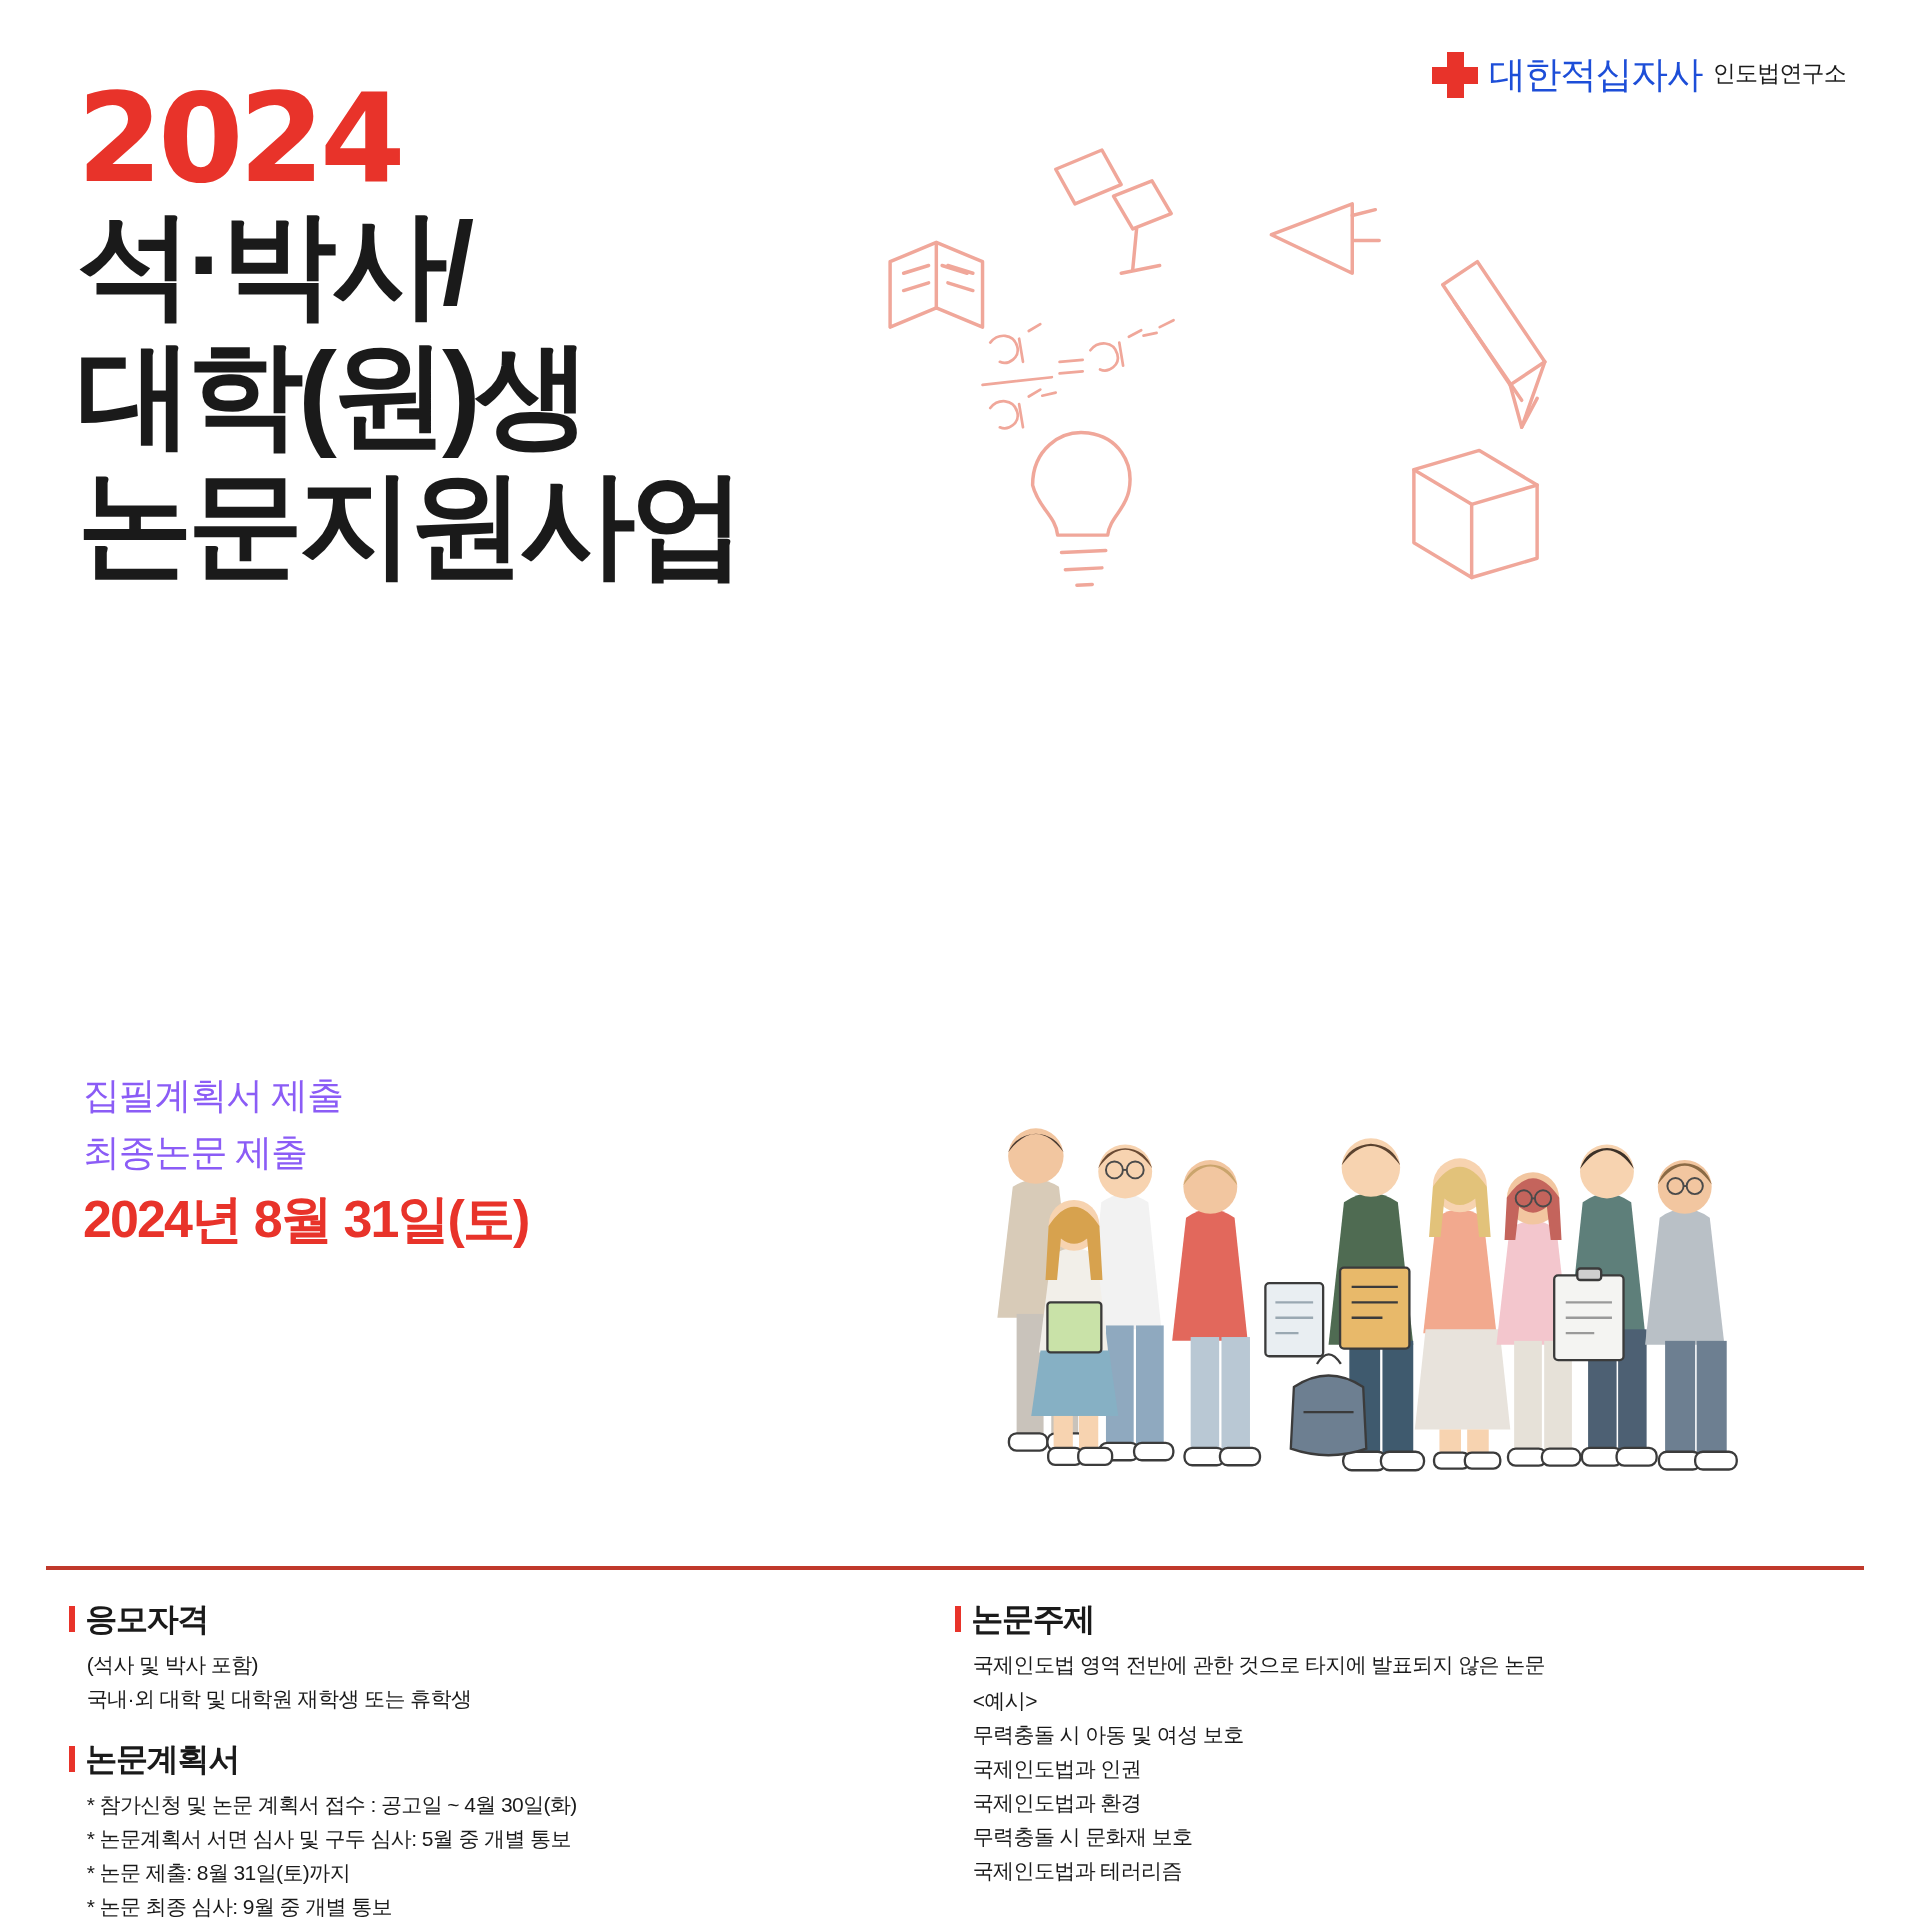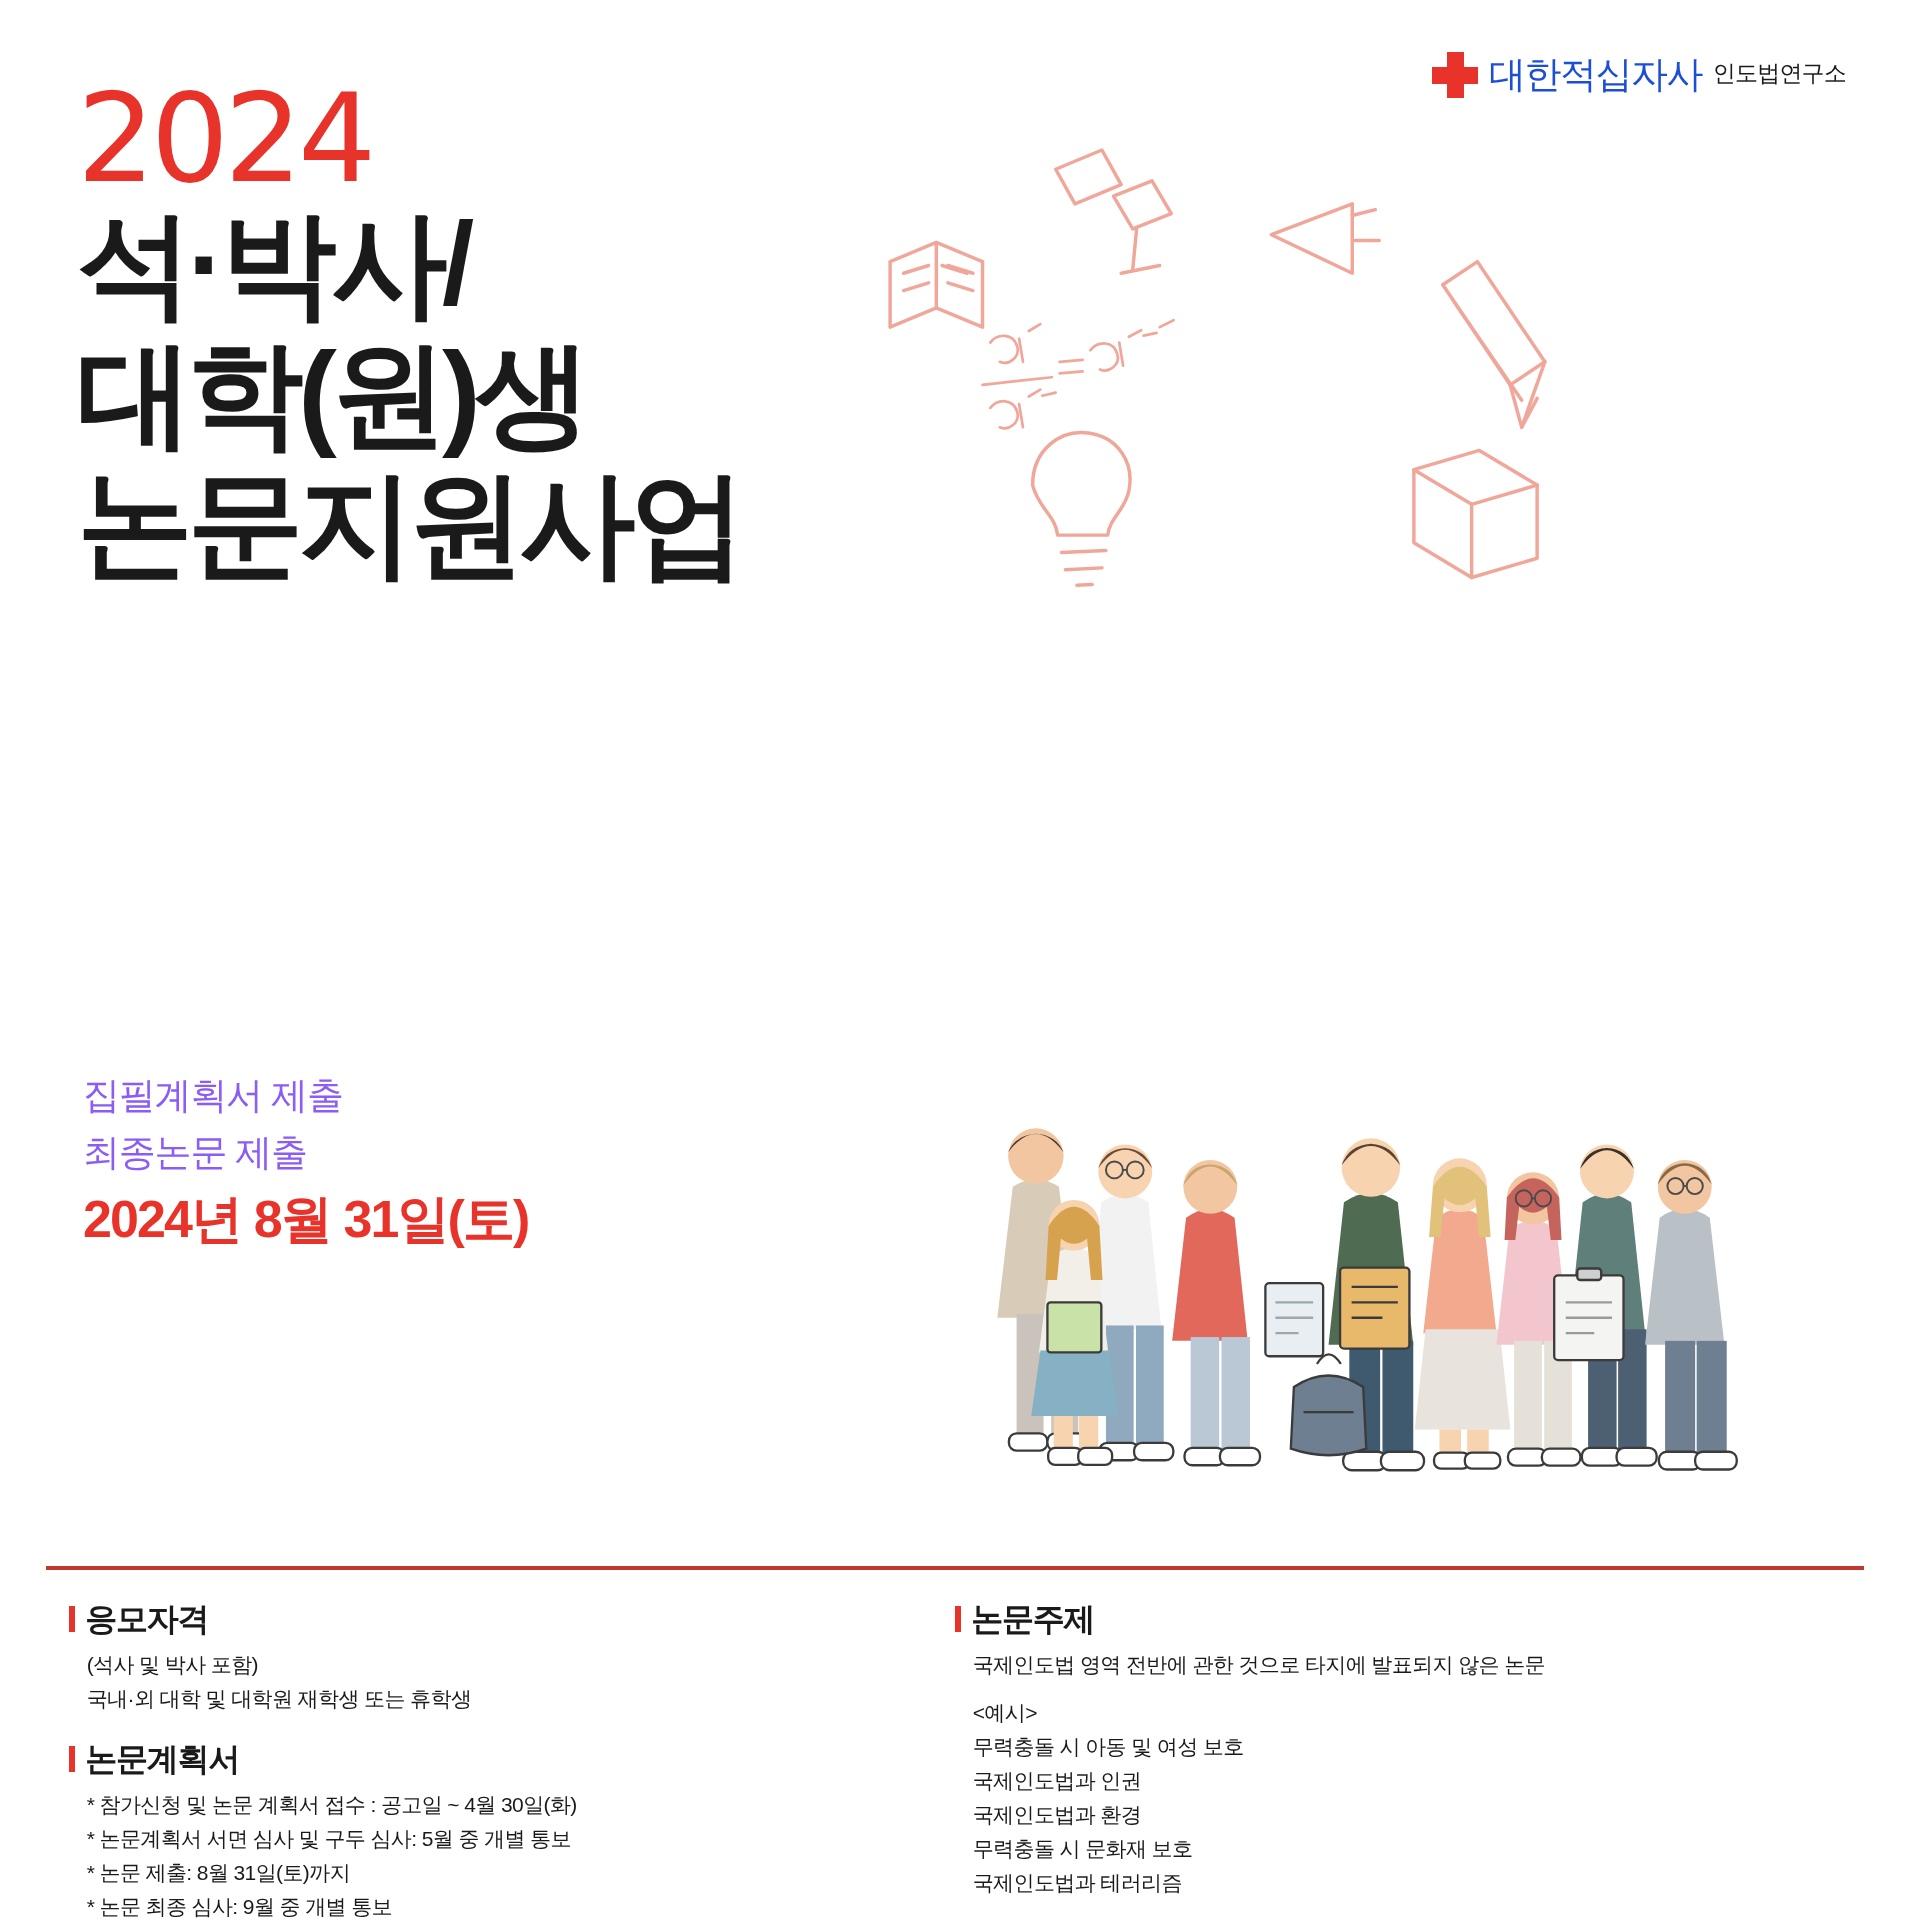--- a/index.html
+++ b/index.html
@@ -57,21 +57,21 @@
 
   
   .title-block {
     position: absolute;
     left: 77px;
     top: 77px;
     width: 1117px;
   }
   .title-year {
     font-size: 123px;
-    font-weight: normal;
+    font-weight: bold;
     color: #e8332a;
     letter-spacing: -4.6px;
     line-height: 1.0;
     margin: 0;
     font-family: "DejaVu Sans", sans-serif;
   }
   .title-line {
     font-size: 116px;
     font-weight: bold;
     color: #1a1a1a;
@@ -160,21 +160,21 @@
     line-height: 1;
   }
   .sec-body {
     padding-left: 17.7px;
     font-size: 21px;
     line-height: 1.62;
     color: #1a1a1a;
     letter-spacing: -0.6px;
   }
   .sec-body p { margin: 0; }
-  .gap-top { margin-top: 14px; }
+  .gap-top { margin-top: 2px; }
 </style>
 </head>
 <body>
 
 <div class="logo-area">
   <div class="redcross-mark">
     <div class="bar-h"></div>
     <div class="bar-v"></div>
   </div>
   <div class="logo-main">대한적십자사</div>

